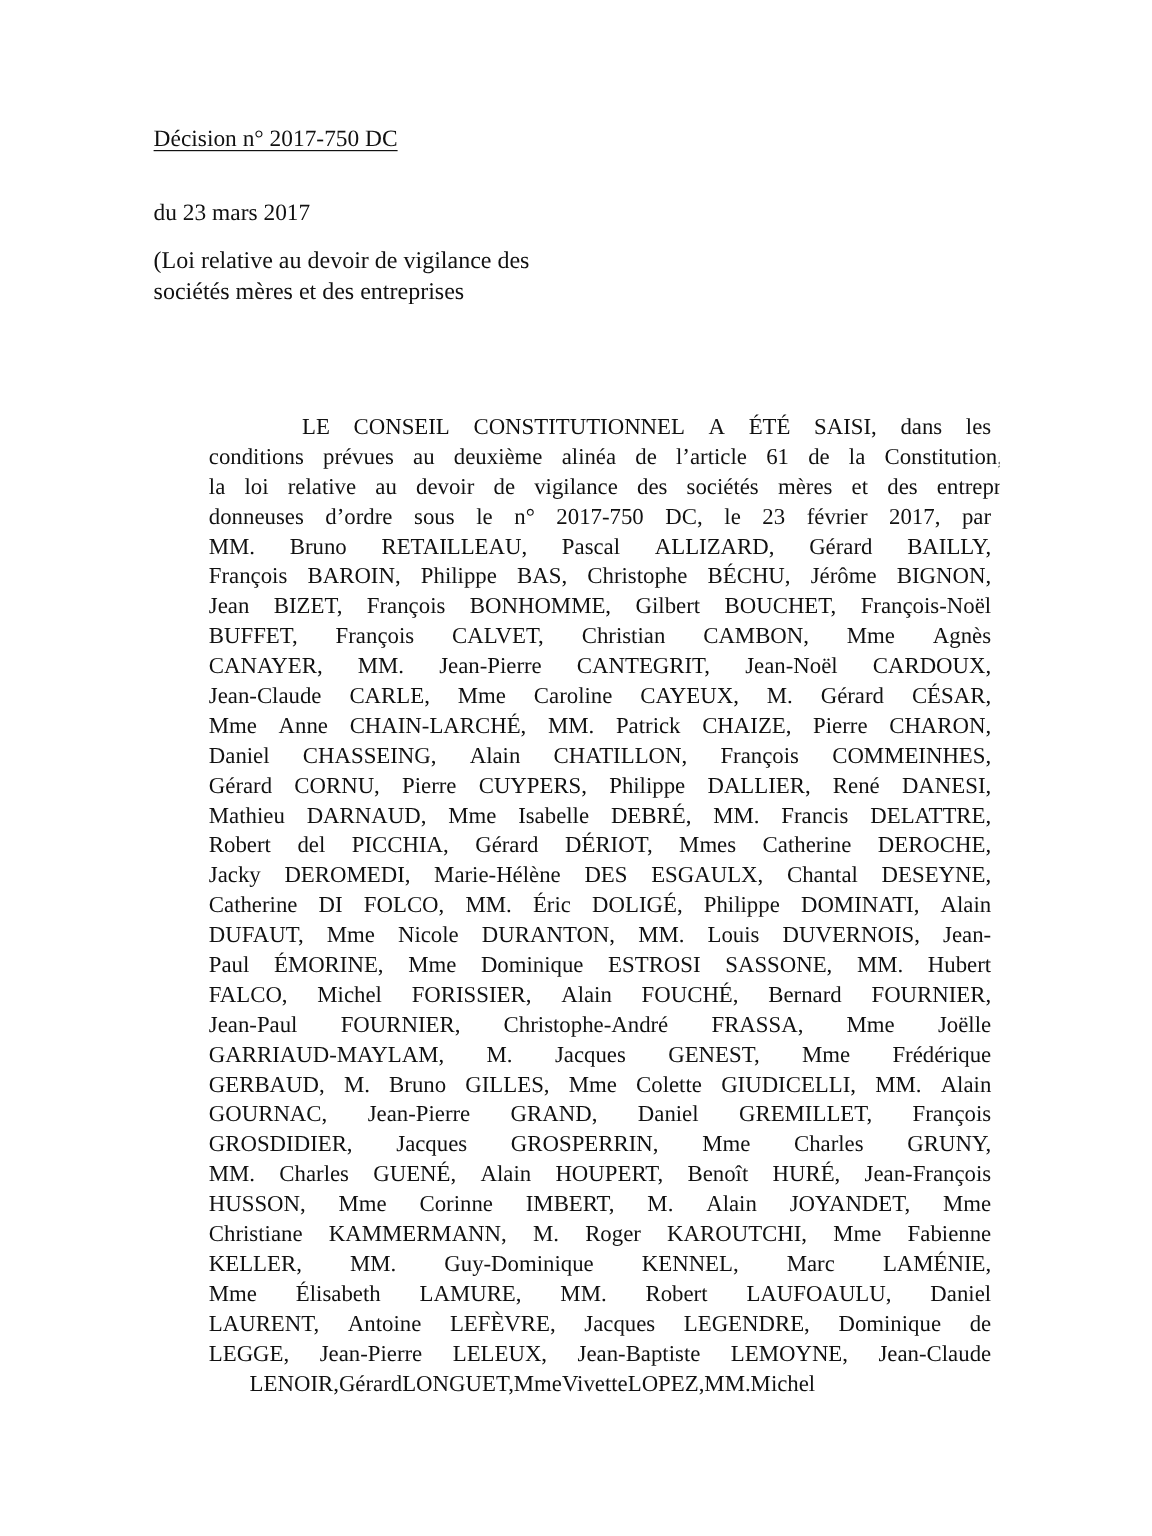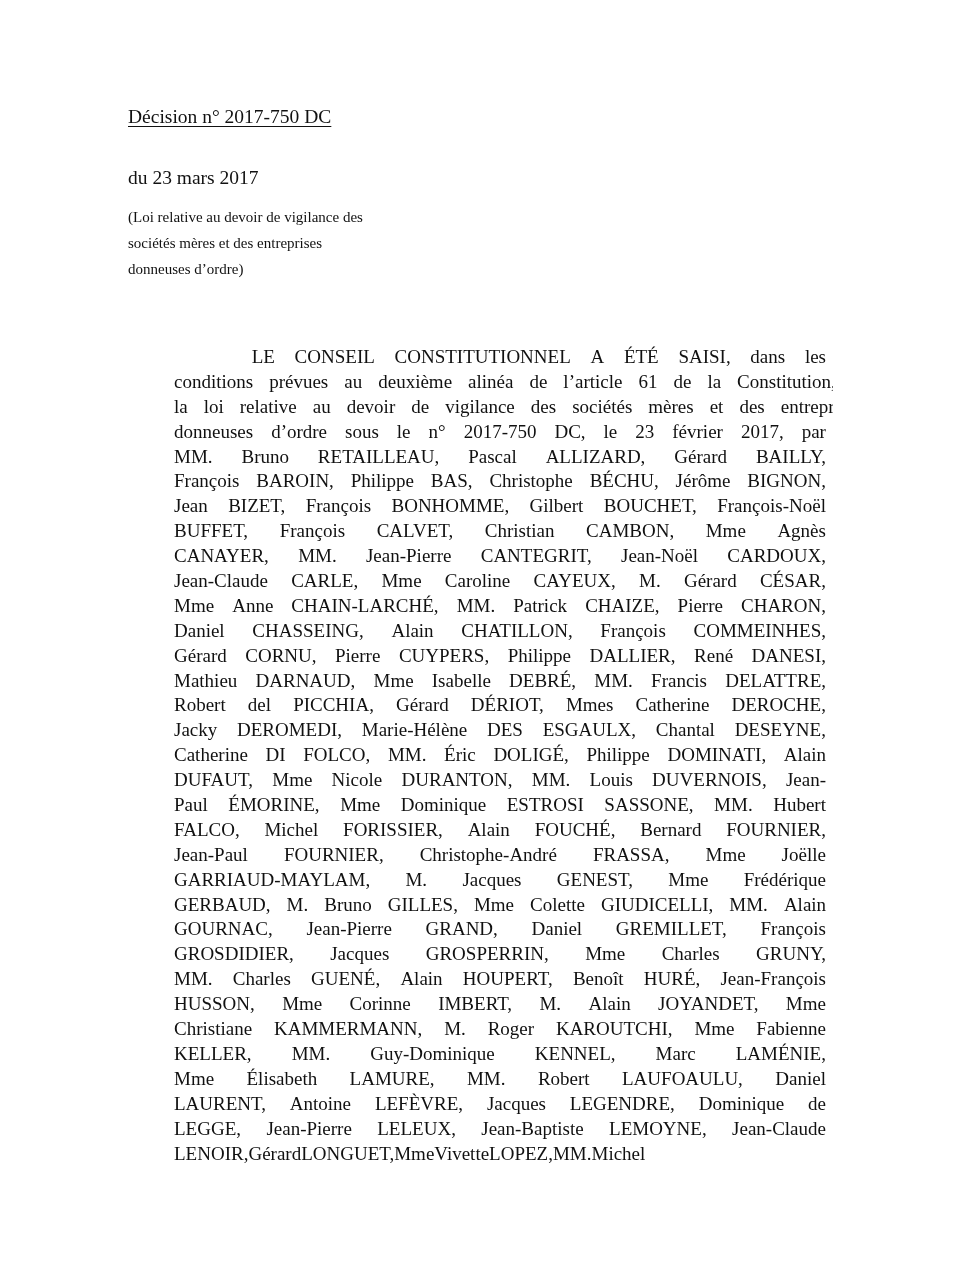--- a/index.html
+++ b/index.html
@@ -39,21 +39,21 @@
   }
 
   
   .law-title {
     position: absolute;
     left: 128px;
     top: 204px;
     width: 430px;
   }
   .law-title-line {
-    font-size: 15px;
+    font-size: 20px;
     line-height: 26px;
     white-space: nowrap;
   }
 
   
   .body-block {
     position: absolute;
     left: 174px;
     top: 345px;
     width: 652px;
@@ -62,21 +62,21 @@
     font-size: 19px;
     line-height: 24.9px;
     height: 24.9px;
     display: flex;
     white-space: pre;
     overflow: visible;
   }
   
   .bline > .w { display: inline-block; }
   .bline.just { justify-content: space-between; gap: 16px; }
-  .bline.last { justify-content: flex-start; }
+  .bline.last { justify-content: flex-start; margin-left: 34px; }
   .bline.indent { padding-left: 0; }
   .bline.indent::before {
     content: "";
     display: inline-block;
     width: 58px;
     flex: 0 0 58px;
   }
 </style>
 </head>
 <body>
@@ -84,21 +84,20 @@
 <div class="page">
 
   <div class="decision-header">
     <div class="decision-number">Décision n° 2017-750 DC</div>
     <div class="decision-date">du 23 mars 2017</div>
   </div>
 
   <div class="law-title">
       <div class="law-title-line">(Loi relative au devoir de vigilance des</div>
       <div class="law-title-line">sociétés mères et des entreprises</div>
-      <div class="law-title-line">donneuses d’ordre)</div>
     </div>
 
   <div class="body-block">
       <div class="bline just indent"><span class="w">LE</span><span class="w">CONSEIL</span><span class="w">CONSTITUTIONNEL</span><span class="w">A</span><span class="w">ÉTÉ</span><span class="w">SAISI,</span><span class="w">dans</span><span class="w">les</span></div>
       <div class="bline just"><span class="w">conditions</span><span class="w">prévues</span><span class="w">au</span><span class="w">deuxième</span><span class="w">alinéa</span><span class="w">de</span><span class="w">l’article</span><span class="w">61</span><span class="w">de</span><span class="w">la</span><span class="w">Constitution,</span><span class="w">de</span></div>
       <div class="bline just"><span class="w">la</span><span class="w">loi</span><span class="w">relative</span><span class="w">au</span><span class="w">devoir</span><span class="w">de</span><span class="w">vigilance</span><span class="w">des</span><span class="w">sociétés</span><span class="w">mères</span><span class="w">et</span><span class="w">des</span><span class="w">entreprises</span></div>
       <div class="bline just"><span class="w">donneuses</span><span class="w">d’ordre</span><span class="w">sous</span><span class="w">le</span><span class="w">n°</span><span class="w">2017-750</span><span class="w">DC,</span><span class="w">le</span><span class="w">23</span><span class="w">février</span><span class="w">2017,</span><span class="w">par</span></div>
       <div class="bline just"><span class="w">MM.</span><span class="w">Bruno</span><span class="w">RETAILLEAU,</span><span class="w">Pascal</span><span class="w">ALLIZARD,</span><span class="w">Gérard</span><span class="w">BAILLY,</span></div>
       <div class="bline just"><span class="w">François</span><span class="w">BAROIN,</span><span class="w">Philippe</span><span class="w">BAS,</span><span class="w">Christophe</span><span class="w">BÉCHU,</span><span class="w">Jérôme</span><span class="w">BIGNON,</span></div>
       <div class="bline just"><span class="w">Jean</span><span class="w">BIZET,</span><span class="w">François</span><span class="w">BONHOMME,</span><span class="w">Gilbert</span><span class="w">BOUCHET,</span><span class="w">François-Noël</span></div>

